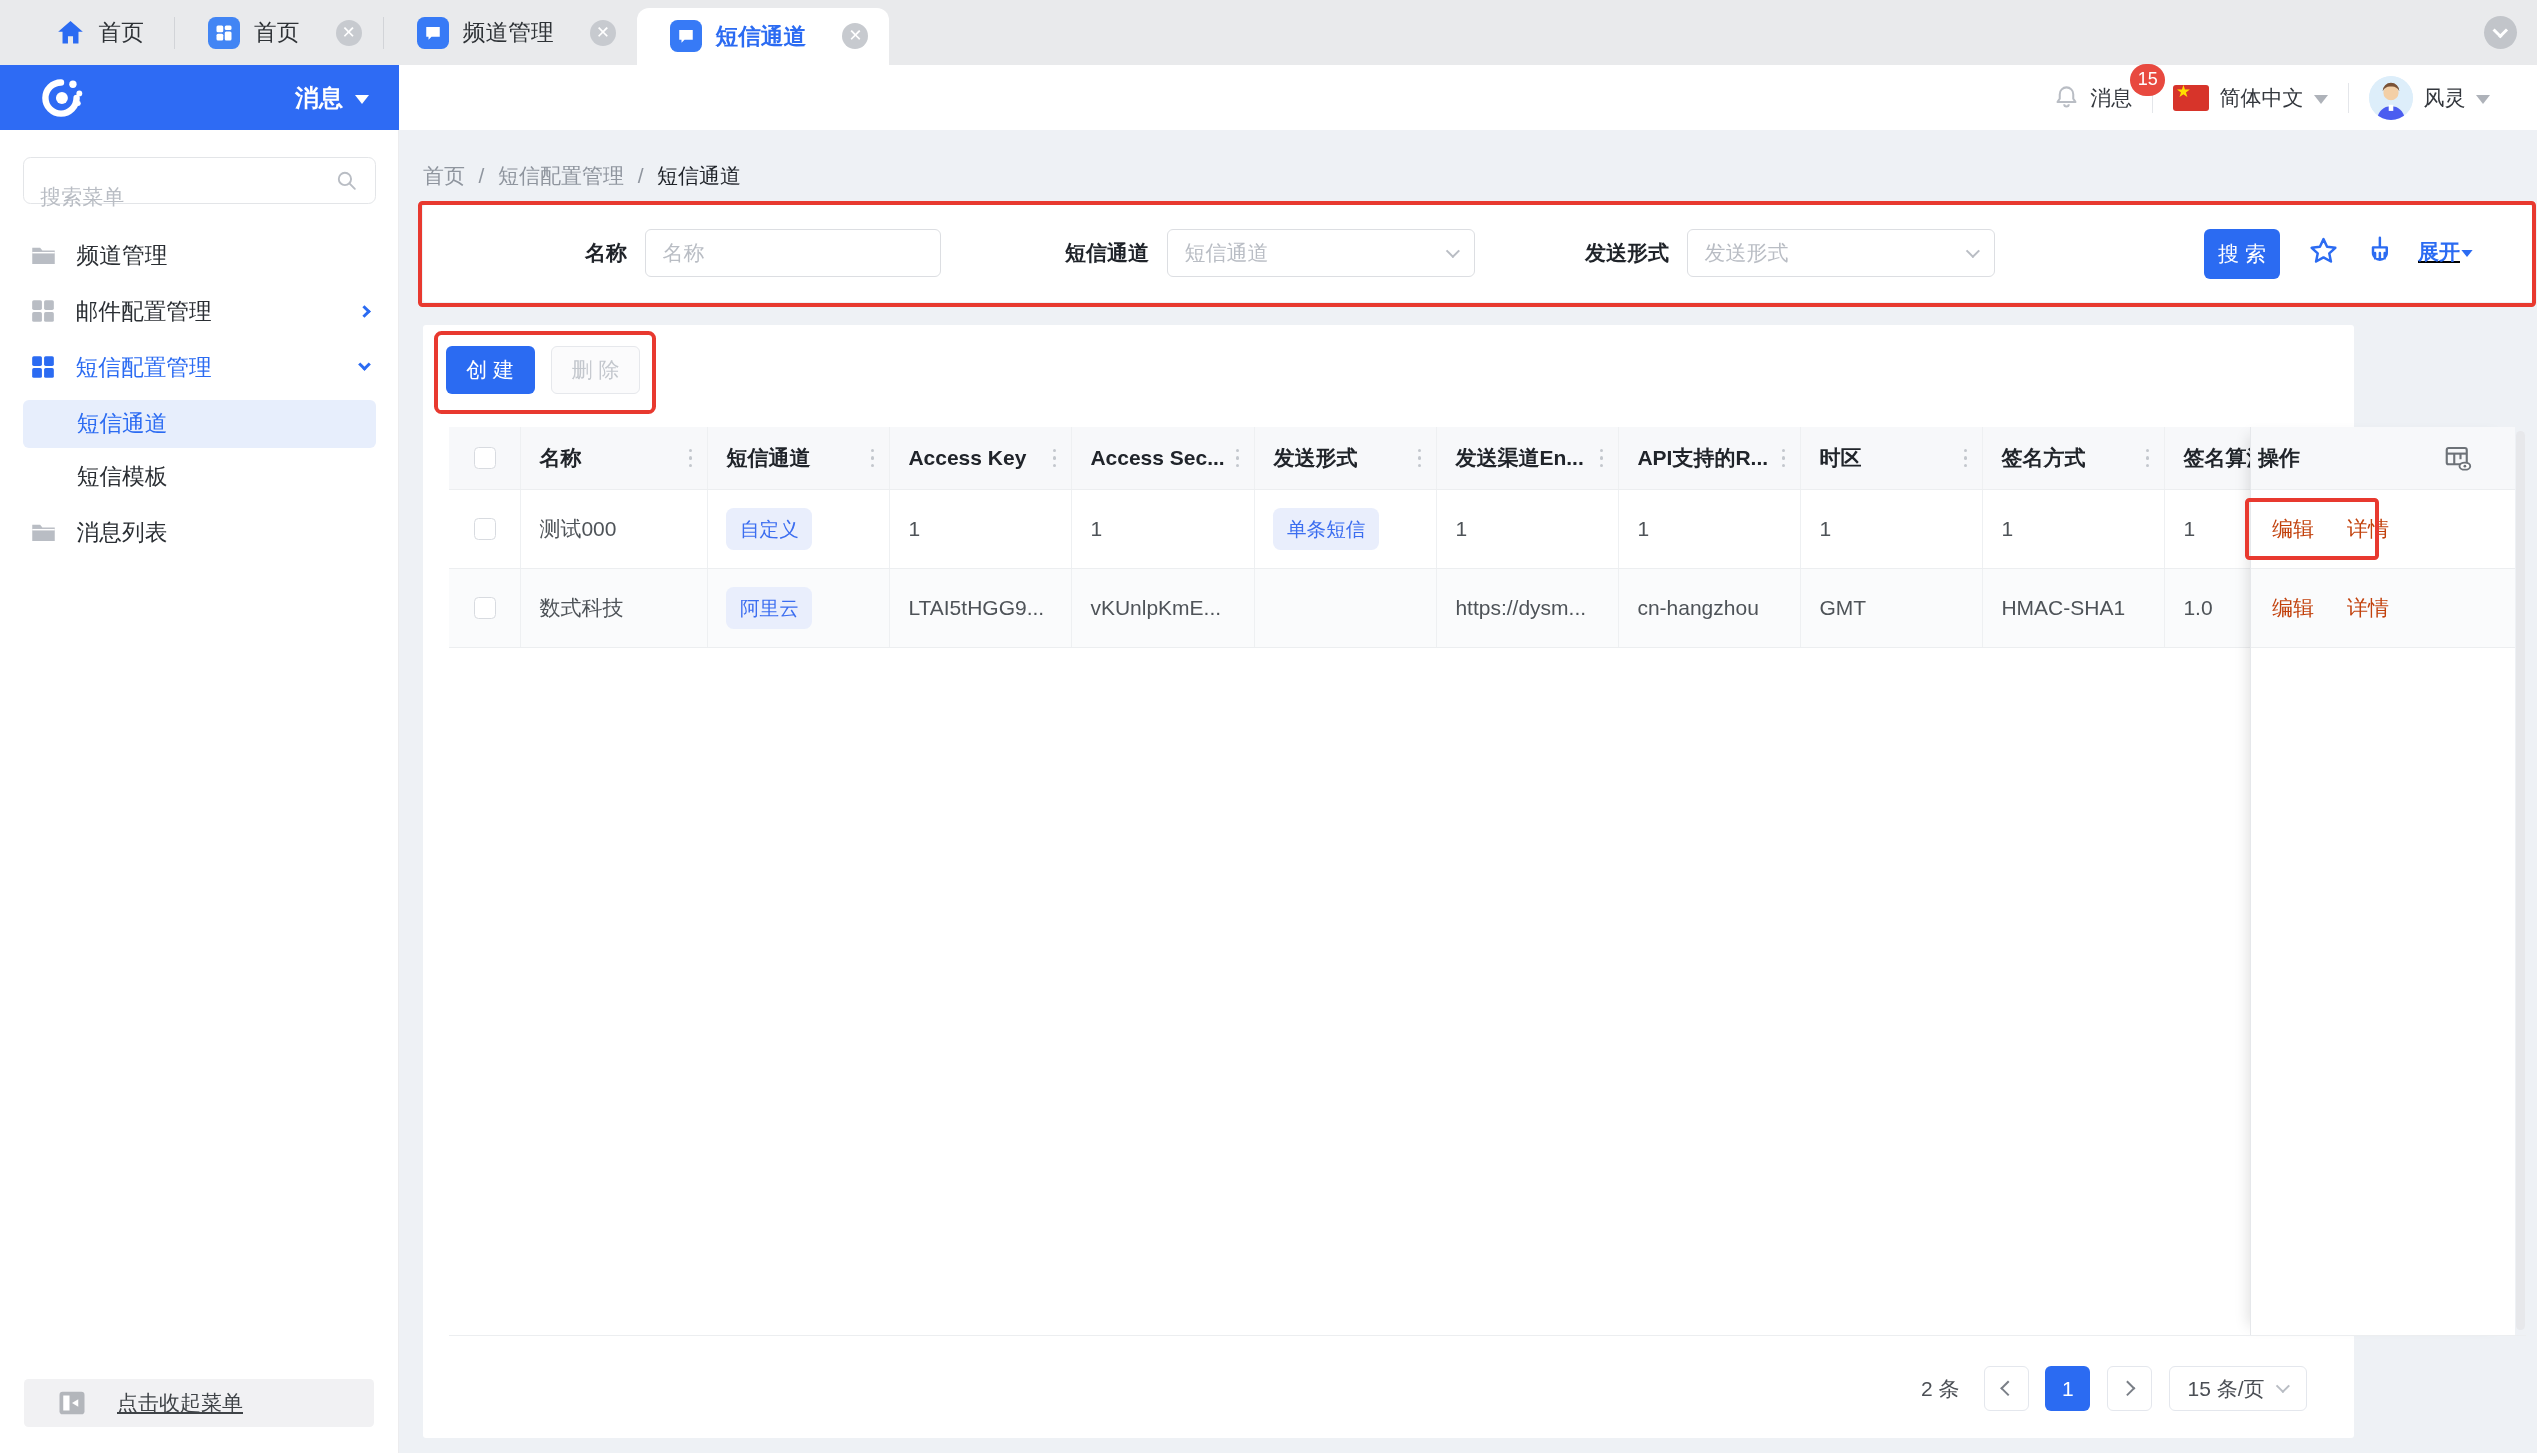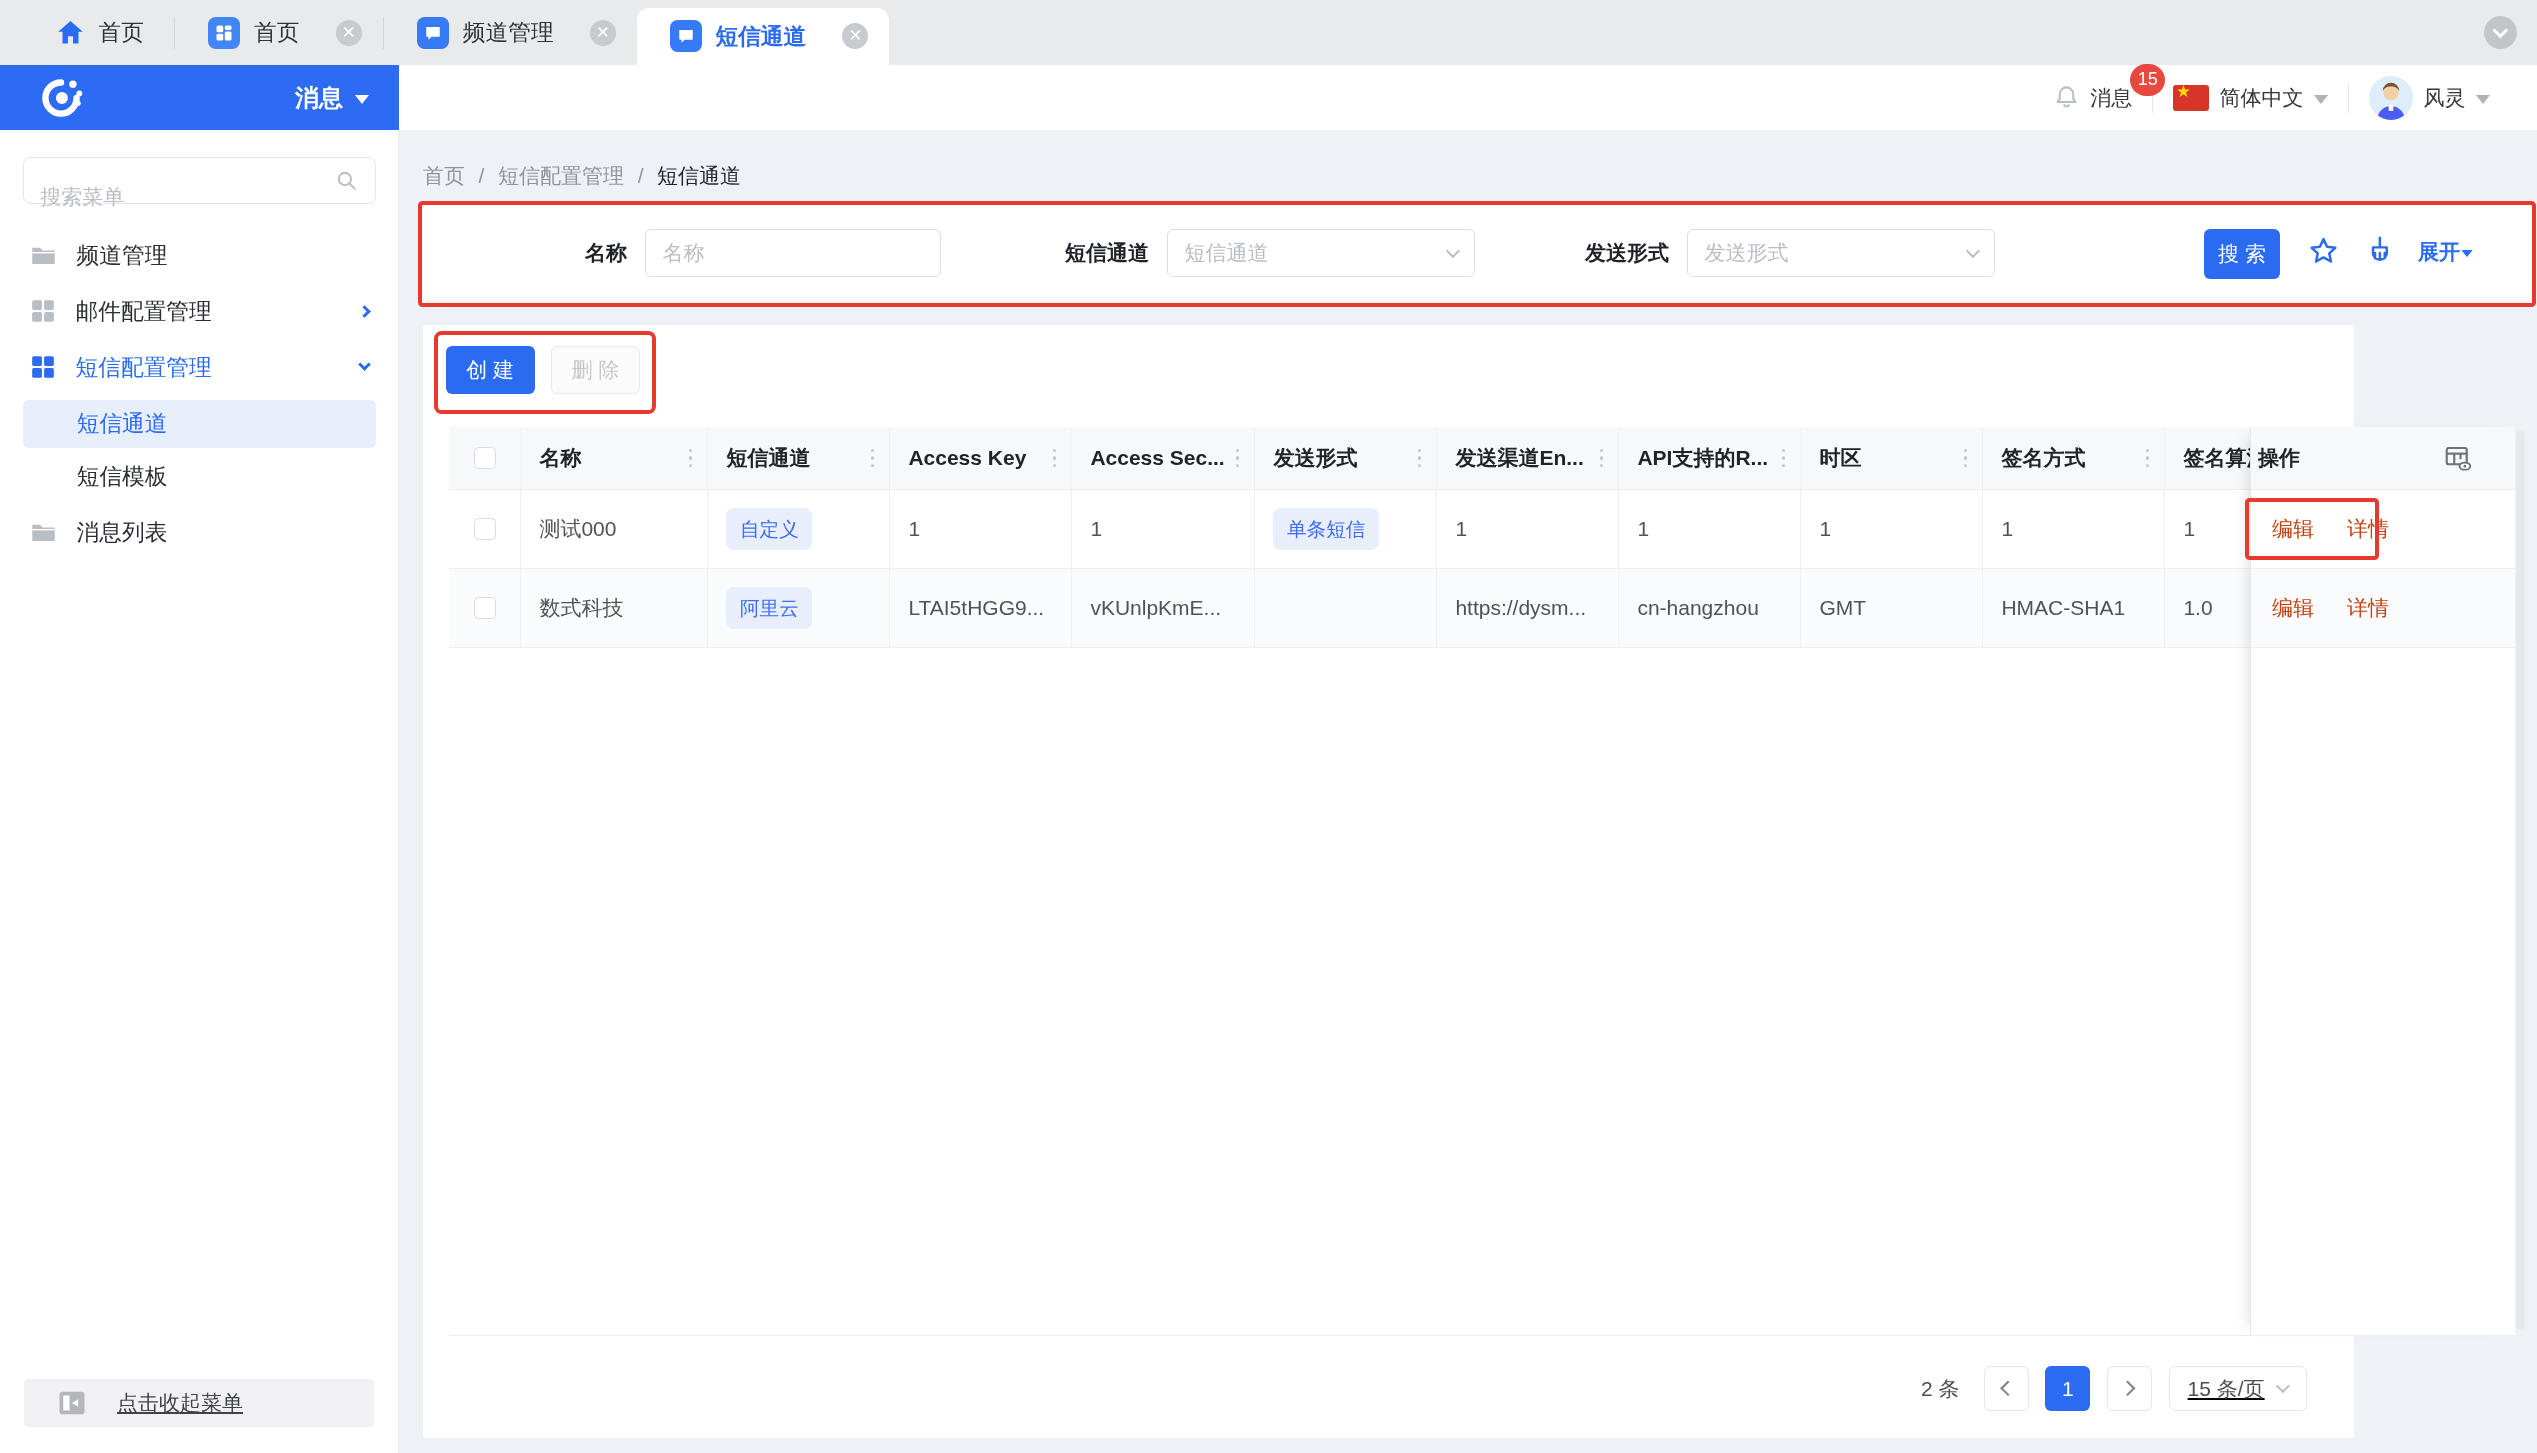--- a/index.html
+++ b/index.html
@@ -57,21 +57,21 @@
   .card1 { position:absolute; left:423px; top:205px; width:2109px; height:97px; background:#ffffff; border-radius:3px; }
   .fgroup { position:absolute; top:24px; height:48px; display:flex; align-items:center; gap:18px; }
   .flabel { font-size:21px; font-weight:bold; color:#1f2329; }
   .finput { width:296px; height:48px; border:1.5px solid #dcdee2; border-radius:6px; padding:0 16.6px; font-size:21px; color:#33373d; outline:none; }
   .finput::placeholder { color:#b9bdc4; }
   .fselect { width:308px; height:48px; border:1.5px solid #dcdee2; border-radius:6px; display:flex; align-items:center; justify-content:space-between; padding:0 16.6px; cursor:pointer; background:#fff; }
   .fselect .ph { font-size:21px; color:#b9bdc4; }
   .sel-chev { width:9.8px; height:9.8px; border-right:2.3px solid #b9bdc4; border-bottom:2.3px solid #b9bdc4; transform:rotate(45deg); margin-top:-4.5px; }
   .btn-search { position:absolute; left:1781px; top:24px; width:76px; height:50px; background:#2b6bf2; border:none; border-radius:6px; color:#fff; font-size:21px; cursor:pointer; }
   .ficon { position:absolute; top:30px; cursor:pointer; }
-  .expand { position:absolute; left:1995px; top:33px; display:flex; align-items:center; cursor:pointer; }
+  .expand { position:absolute; left:1995px; top:33px; display:flex; align-items:center; cursor:pointer;text-decoration:underline; }
   .expand span { font-size:21px; color:#2b6bf2; font-weight:bold; }
   .expand .caret-down { border-top-color:#2b6bf2; transform:scale(0.8); }
 
   
   .card2 { position:absolute; left:423px; top:325px; width:1931px; height:1113px; background:#ffffff; border-radius:3px; }
   .btn-create { position:absolute; left:22.7px; top:21px; width:89px; height:48px; background:#2b6bf2; border:none; border-radius:6px; color:#fff; font-size:21px; cursor:pointer; }
   .btn-delete { position:absolute; left:128px; top:21px; width:89px; height:48px; background:#fbfbfc; border:1.5px solid #e6e8ec; border-radius:6px; color:#c3c7cd; font-size:21px; }
 
   .tablewrap { position:absolute; left:26.4px; top:102px; width:2066px; }
   .trow { display:grid; grid-template-columns:72px 187px 182px 182px 183px 182px 182px 182px 182px 182px 350px; border-bottom:0.8px solid #eceef0; }
@@ -98,21 +98,21 @@
   .scroll-strip { position:absolute; left:2093px; top:106px; width:9px; height:899px; background:#e7e8eb; border-radius:4.5px; }
 
   
   .pager { position:absolute; right:47px; top:1041px; display:flex; align-items:center; gap:16.6px; }
   .pg-total { font-size:21px; color:#4b4f55; margin-right:7.6px; }
   .pg-btn { width:45px; height:45px; border:1.5px solid #e4e7ed; border-radius:6px; background:#fff; display:flex; align-items:center; justify-content:center; cursor:pointer; }
   .pg-btn .pchev { width:10.6px; height:10.6px; border-right:2.3px solid #7a7f87; border-bottom:2.3px solid #7a7f87; }
   .pchev.left { transform:rotate(135deg); margin-left:4.5px; }
   .pchev.right { transform:rotate(-45deg); margin-right:4.5px; }
   .pg-cur { width:45px; height:45px; border-radius:6px; background:#2b6bf2; color:#fff; font-size:21px; display:flex; align-items:center; justify-content:center; cursor:pointer; }
-  .pg-size { height:45px; border:1.5px solid #e4e7ed; border-radius:6px; background:#fff; display:flex; align-items:center; gap:13.6px; padding:0 18px; cursor:pointer;text-decoration:underline; }
+  .pg-size { height:45px; border:1.5px solid #e4e7ed; border-radius:6px; background:#fff; display:flex; align-items:center; gap:13.6px; padding:0 18px; cursor:pointer; }
   .pg-size span { font-size:21px; color:#4b4f55; }
 
   
   .anno { position:absolute; border:4.5px solid #e8392f; border-radius:4.5px; z-index:50; pointer-events:none; }
   .anno1 { left:418px; top:201px; width:2118px; height:106px; }
   .anno2 { left:434px; top:331px; width:222px; height:83px; border-radius:7.6px; }
   .anno3 { left:2245px; top:498px; width:134px; height:62px; }
 </style>
 </head>
 <body>

